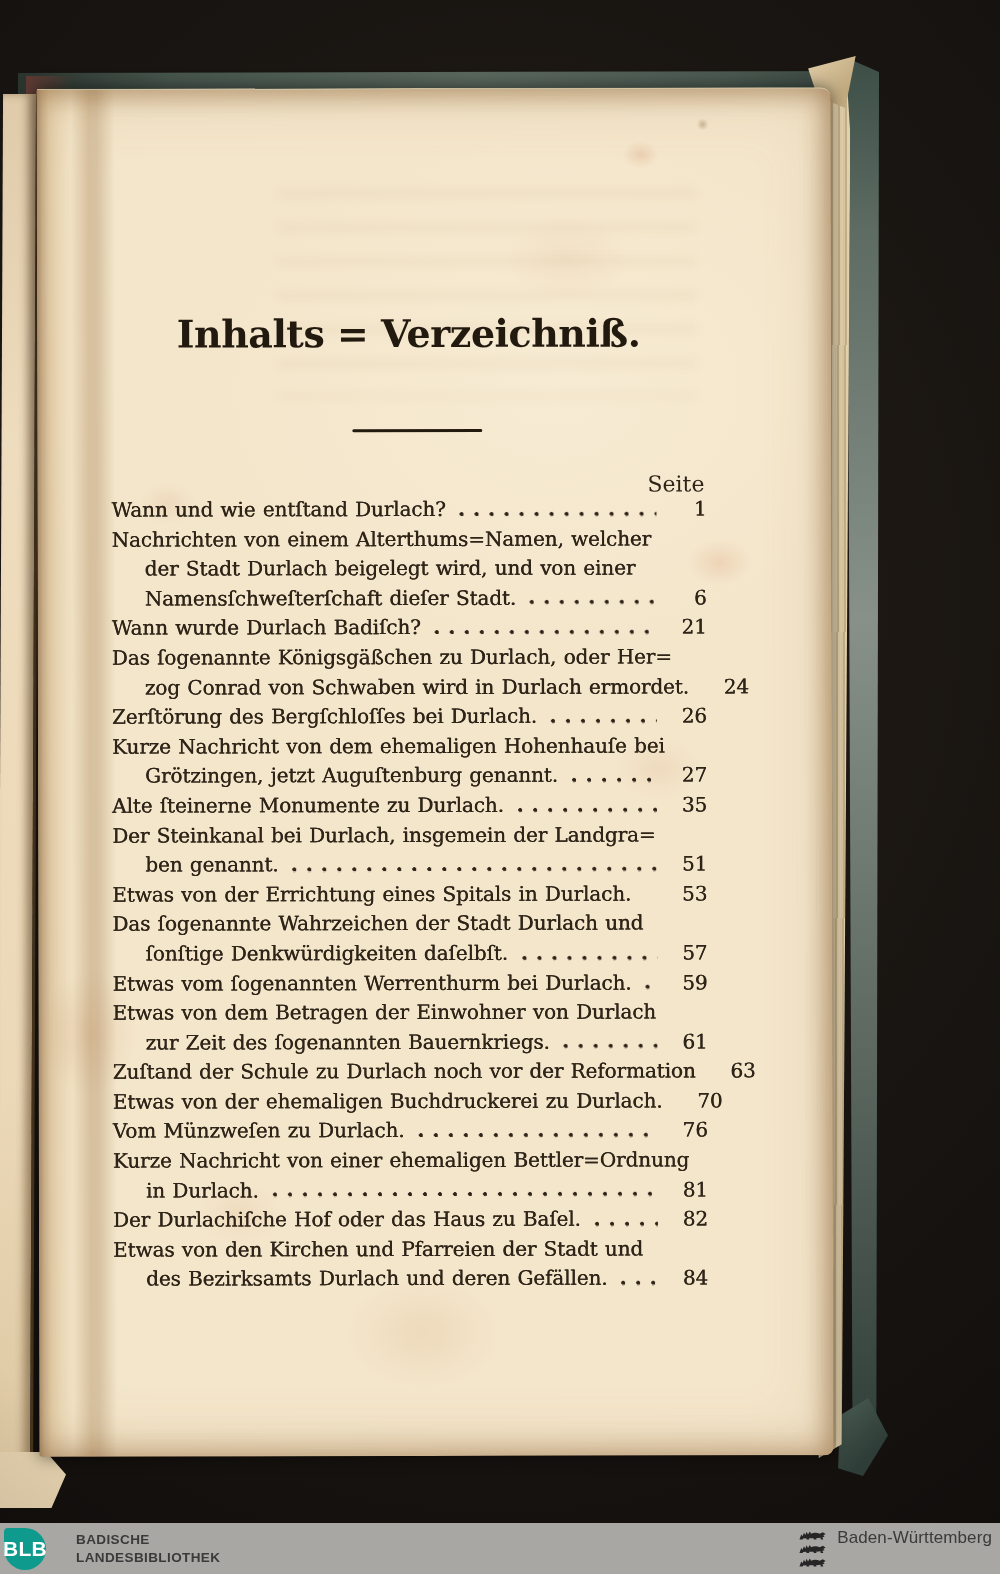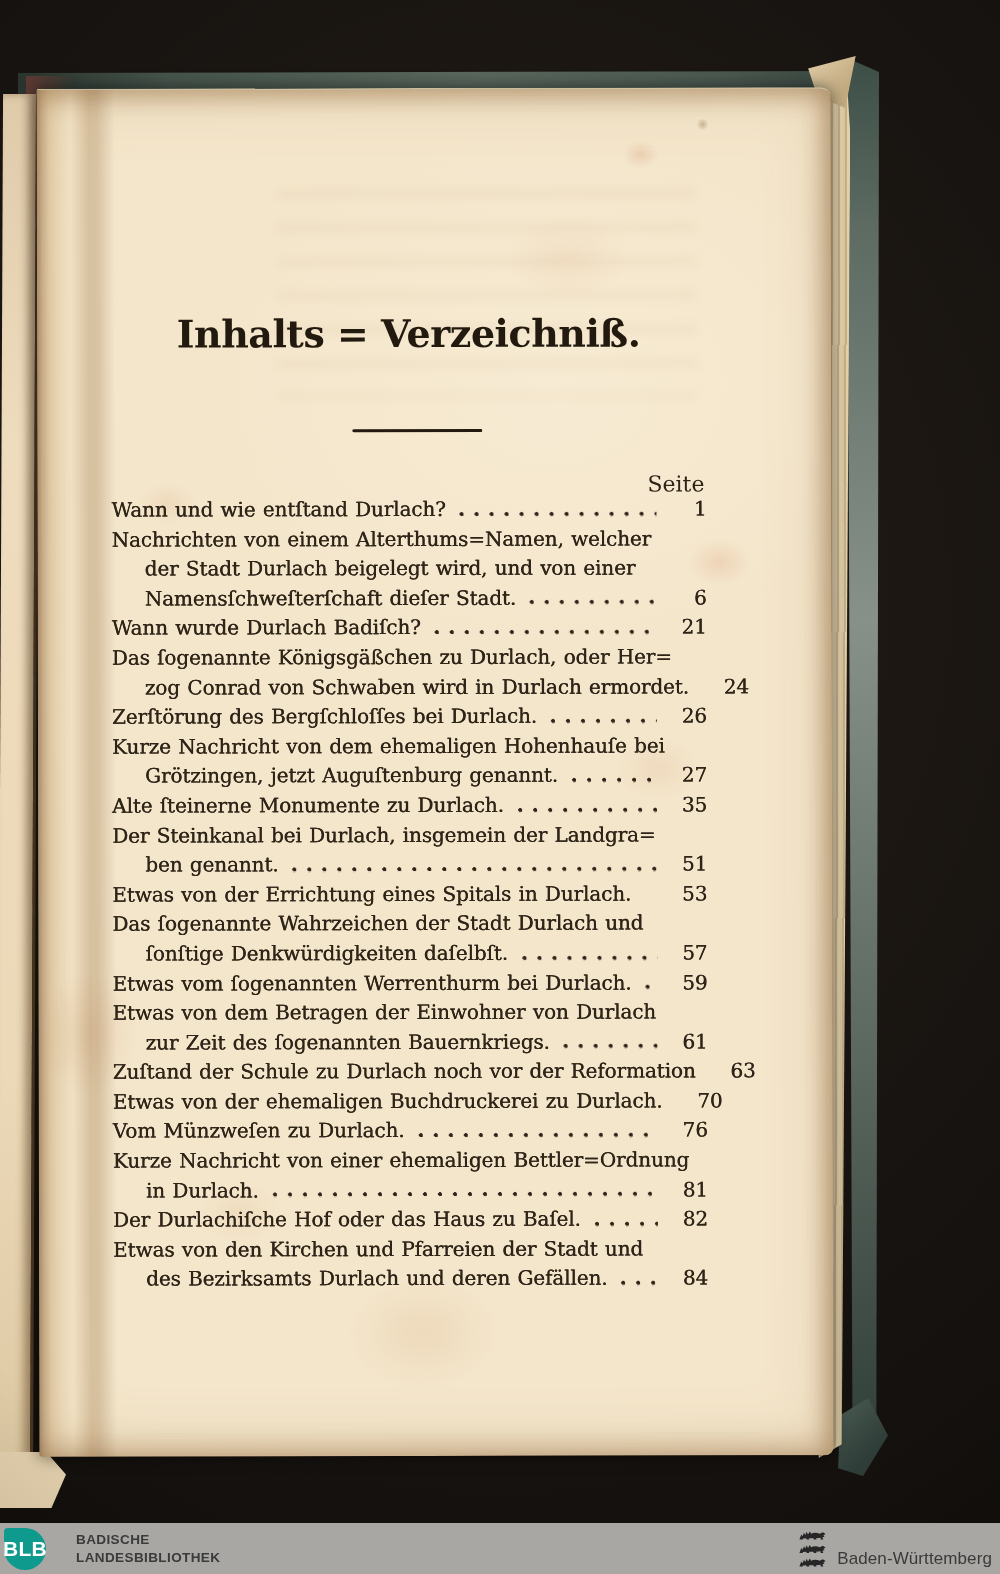--- a/index.html
+++ b/index.html
@@ -165,21 +165,21 @@
     background:var(--logo-teal);
     border-radius:4px 50% 50% 50%;
     color:#fff;font-weight:bold;font-size:21px;letter-spacing:.3px;
     display:flex;align-items:center;justify-content:center;
   }
   .lib-name{
     margin-left:30px;
     font-weight:bold;font-size:13.5px;line-height:1.32;
     letter-spacing:.4px;color:var(--footer-ink);
   }
-  .footer-right{margin-left:auto;margin-right:8px;display:flex;align-items:flex-end;gap:11px;}
+  .footer-right{margin-left:auto;margin-right:8px;display:flex;align-items:flex-start;gap:11px;}
   .lions{width:27px;height:41px;fill:#262626;flex:0 0 auto;}
   .bw-label{font-size:17px;color:var(--footer-ink);letter-spacing:.1px;}
 </style>
 </head>
 <body>
 
 <div class="scan">
   <div class="cover-top"></div>
   <div class="cover-spine-corner"></div>
   <div class="cover-right"></div>

